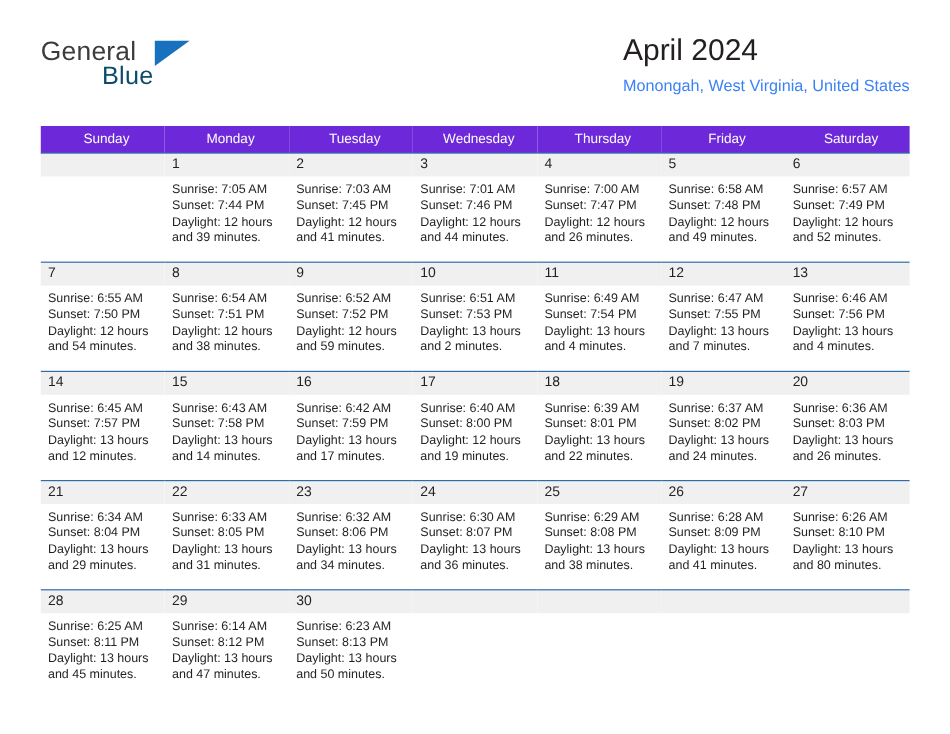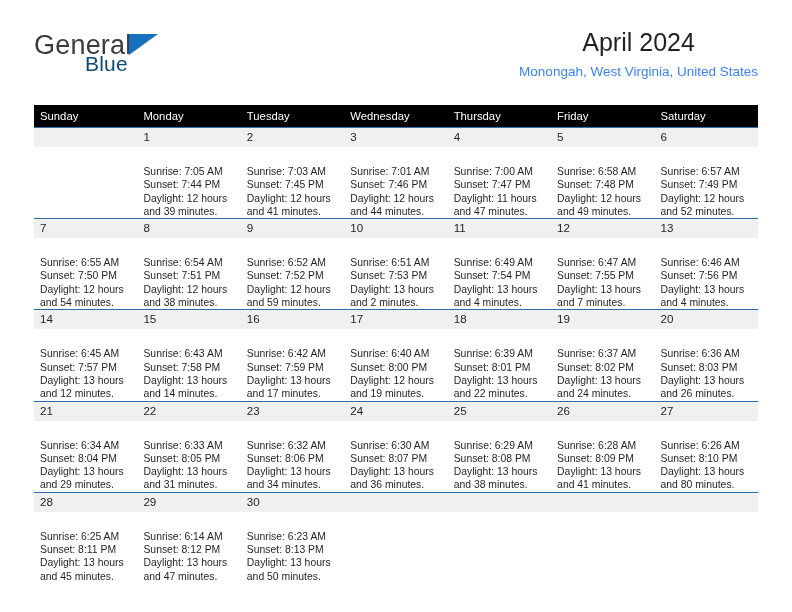--- a/index.html
+++ b/index.html
@@ -31,21 +31,21 @@
   }
 
   .logo {
     position: absolute;
     left: 0;
     top: 4px;
     width: 220px;
     height: 60px;
   }
   .logo-general {
-    font-size: 27px;
+    font-size: 22px;
     color: #3c3c3c;
     letter-spacing: 0.2px;
     line-height: 1;
     display: block;
     position: absolute;
     left: 0;
     top: 0;
   }
   .logo-blue {
     font-size: 21px;
@@ -65,21 +65,21 @@
     width: 0;
     height: 0;
     border-left: 29px solid #1771be;
     border-bottom: 21px solid transparent;
   }
 
   .title-block {
     position: absolute;
     right: 0;
     top: 0;
-    text-align: center;
+    text-align: left;
   }
   .cal-title {
     font-size: 25px;
     color: #231f20;
     line-height: 1.12;
     white-space: nowrap;
   }
   .cal-subtitle {
     font-size: 13.5px;
     color: #3b82f6;
@@ -91,25 +91,25 @@
   .calendar {
     position: absolute;
     left: 34px;
     top: 105px;
     width: 724px;
     border-collapse: collapse;
     table-layout: fixed;
   }
 
   .calendar th {
-    background: #000000;
+    background: #6d28d9;
     color: #ffffff;
     font-size: 11.3px;
     font-weight: normal;
-    text-align: left;
+    text-align: center;
     padding: 5px 0 5px 6px;
     height: 11px;
     border: none;
   }
 
   .calendar td {
     vertical-align: top;
     padding: 0;
     border-top: 1.4px solid #2f6ca8;
     width: 103.4px;
@@ -127,21 +127,21 @@
     padding: 3px 0 3px 6px;
     line-height: 1.1;
     height: 13px;
   }
   .empty-cell .daynum {
     background: #f0f0f0;
     color: transparent;
   }
 
   .info {
-    padding: 18px 6px 0 6px;
+    padding: 5px 6px 0 6px;
     font-size: 10.4px;
     line-height: 13.3px;
     color: #231f20;
   }
   .info div {
     white-space: nowrap;
   }
   .info .wrap2 {
     white-space: normal;
   }
@@ -205,21 +205,21 @@
               <div>Sunrise: 7:01 AM</div>
               <div>Sunset: 7:46 PM</div>
               <div class="wrap2">Daylight: 12 hours and 44 minutes.</div>
             </div>
           </td>
           <td>
             <div class="daynum">4</div>
             <div class="info">
               <div>Sunrise: 7:00 AM</div>
               <div>Sunset: 7:47 PM</div>
-              <div class="wrap2">Daylight: 11 hours and 47 minutes.</div>
+              <div class="wrap2">Daylight: 12 hours and 26 minutes.</div>
             </div>
           </td>
           <td>
             <div class="daynum">5</div>
             <div class="info">
               <div>Sunrise: 6:58 AM</div>
               <div>Sunset: 7:48 PM</div>
               <div class="wrap2">Daylight: 12 hours and 49 minutes.</div>
             </div>
           </td>

